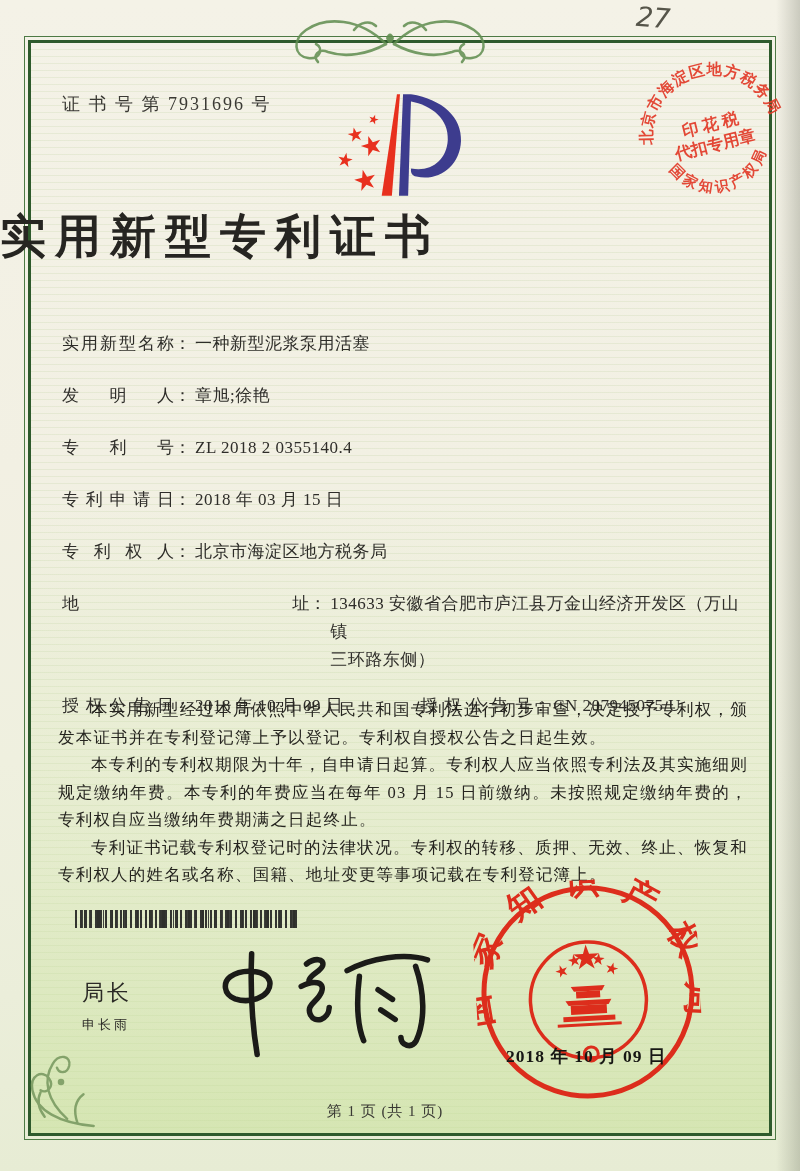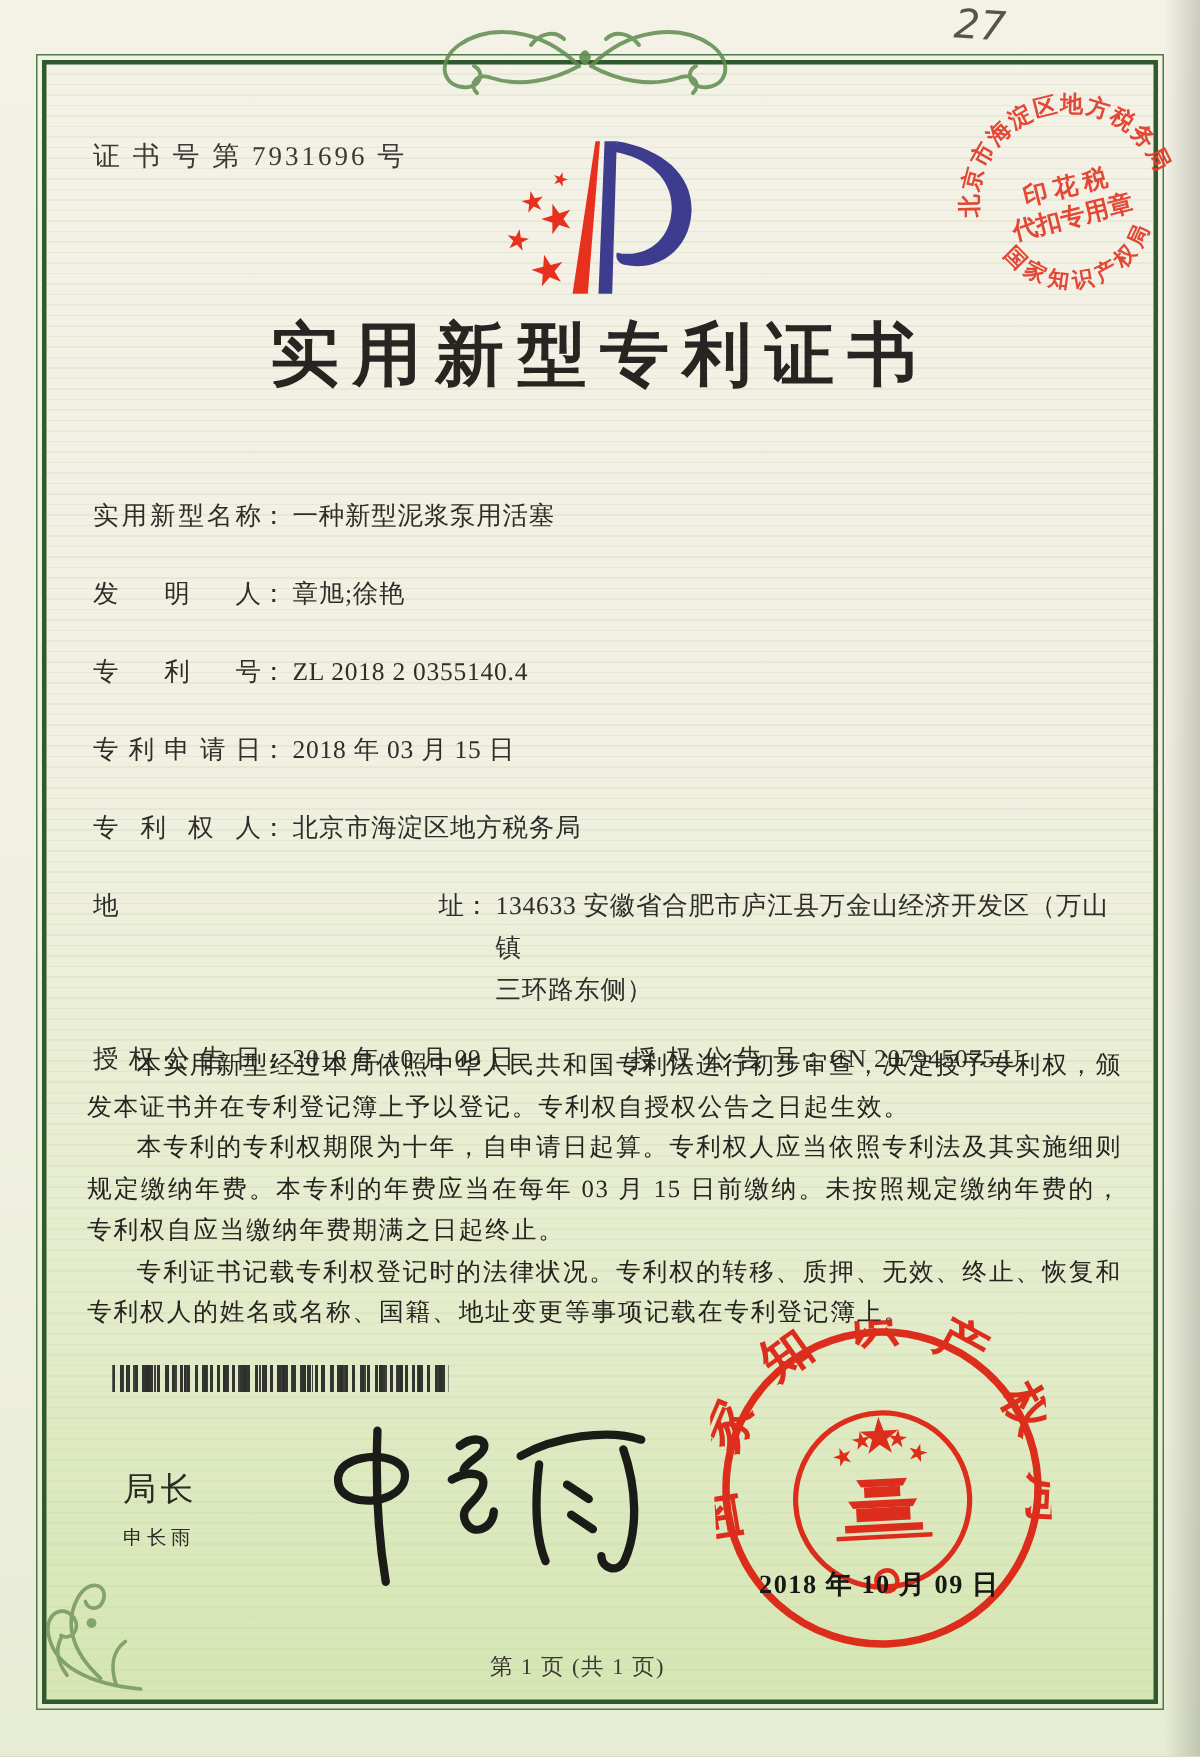--- a/index.html
+++ b/index.html
@@ -14,21 +14,21 @@
     background:
       linear-gradient(180deg,rgba(214,232,180,0) 42%,rgba(207,228,165,.30) 75%,rgba(198,224,150,.55) 100%),
       repeating-linear-gradient(180deg,rgba(150,185,110,.14) 0 1px,rgba(0,0,0,0) 1px 7px);}
   .frame-outer{position:absolute;left:24px;top:36px;width:750px;height:1102px;
     border:1.5px solid #4d7a44;pointer-events:none;}
   .frame-inner{position:absolute;inset:3px;border:3px solid #2e5a2c;}
   .abs{position:absolute;}
   .pencil{left:636px;top:2px;font-size:27px;color:#56554a;transform:rotate(4deg);
     font-family:"DejaVu Sans",sans-serif;font-style:italic;}
   .certno{left:62px;top:92px;font-size:18px;letter-spacing:2px;color:#3a3934;text-align:right;}
-  .title{left:0;top:206px;width:800px;text-align:center;font-size:46px;font-weight:700;
+  .title{left:0;top:206px;width:800px;text-align:left;font-size:46px;font-weight:700;
     letter-spacing:9px;color:#262521;}
   .fields{left:62px;top:330px;width:690px;font-size:17px;color:#2e2d29;}
   .frow{display:flex;align-items:flex-start;line-height:28px;margin-bottom:24px;}
   .lbl{display:inline-block;width:112px;text-align:justify;text-align-last:justify;font-family:Liberation Serif, serif;}
   .lbl-wide{width:250px;}
   .colon{margin-right:4px;}
   .val{letter-spacing:.5px;}
   .pre{white-space:pre-line;}
   .grantrow{display:flex;margin-bottom:0;gap:19px;}
   .grant-cell2{margin-left:58px;display:flex;}

